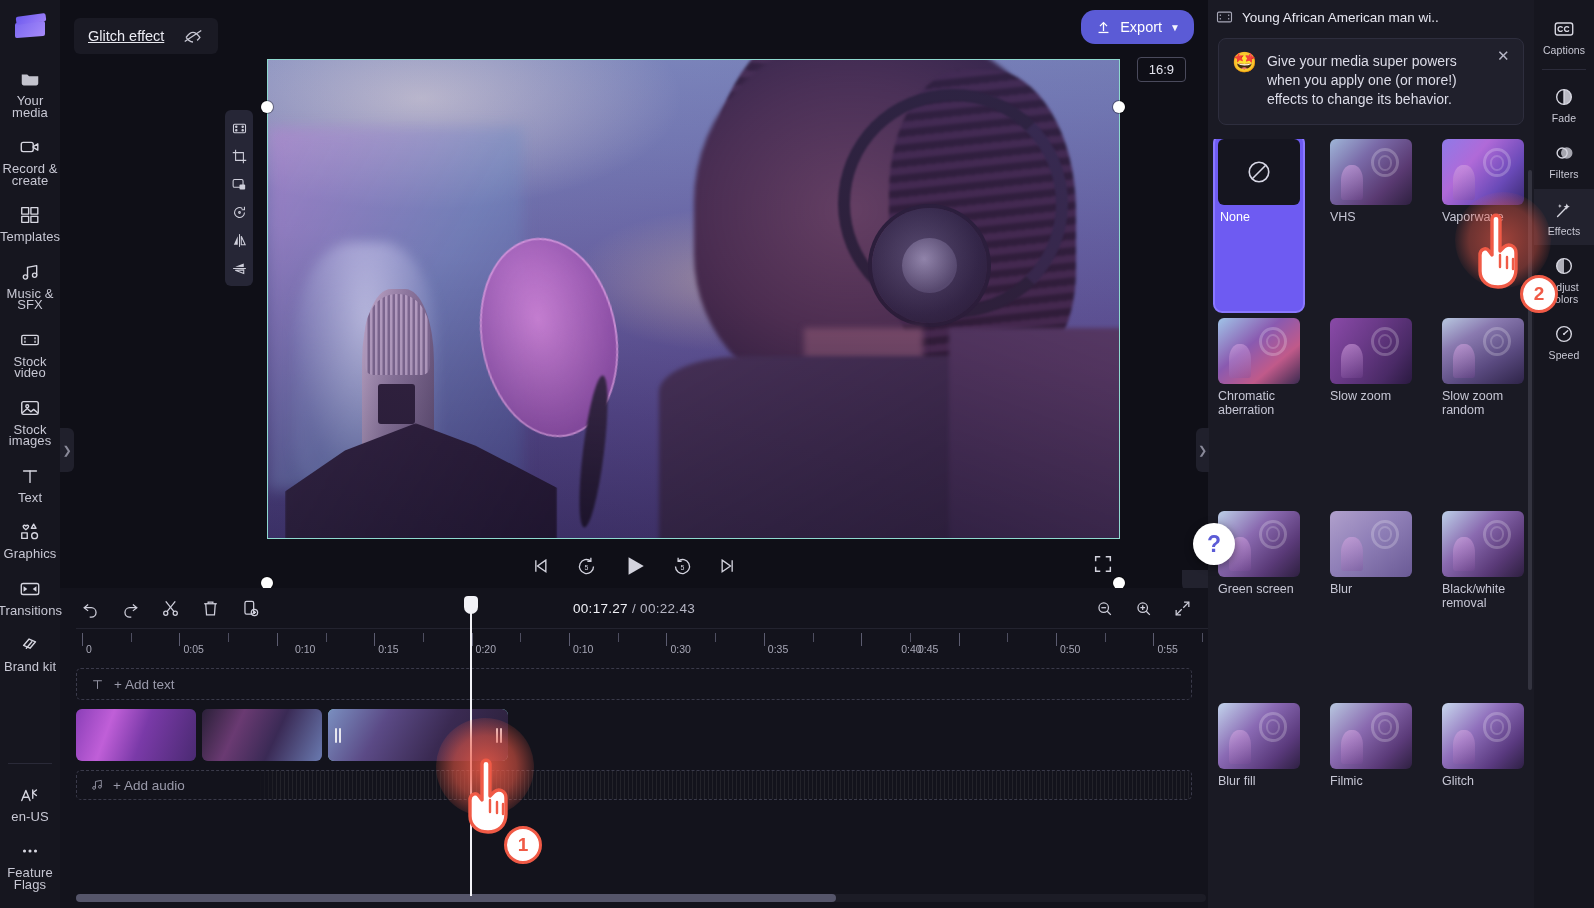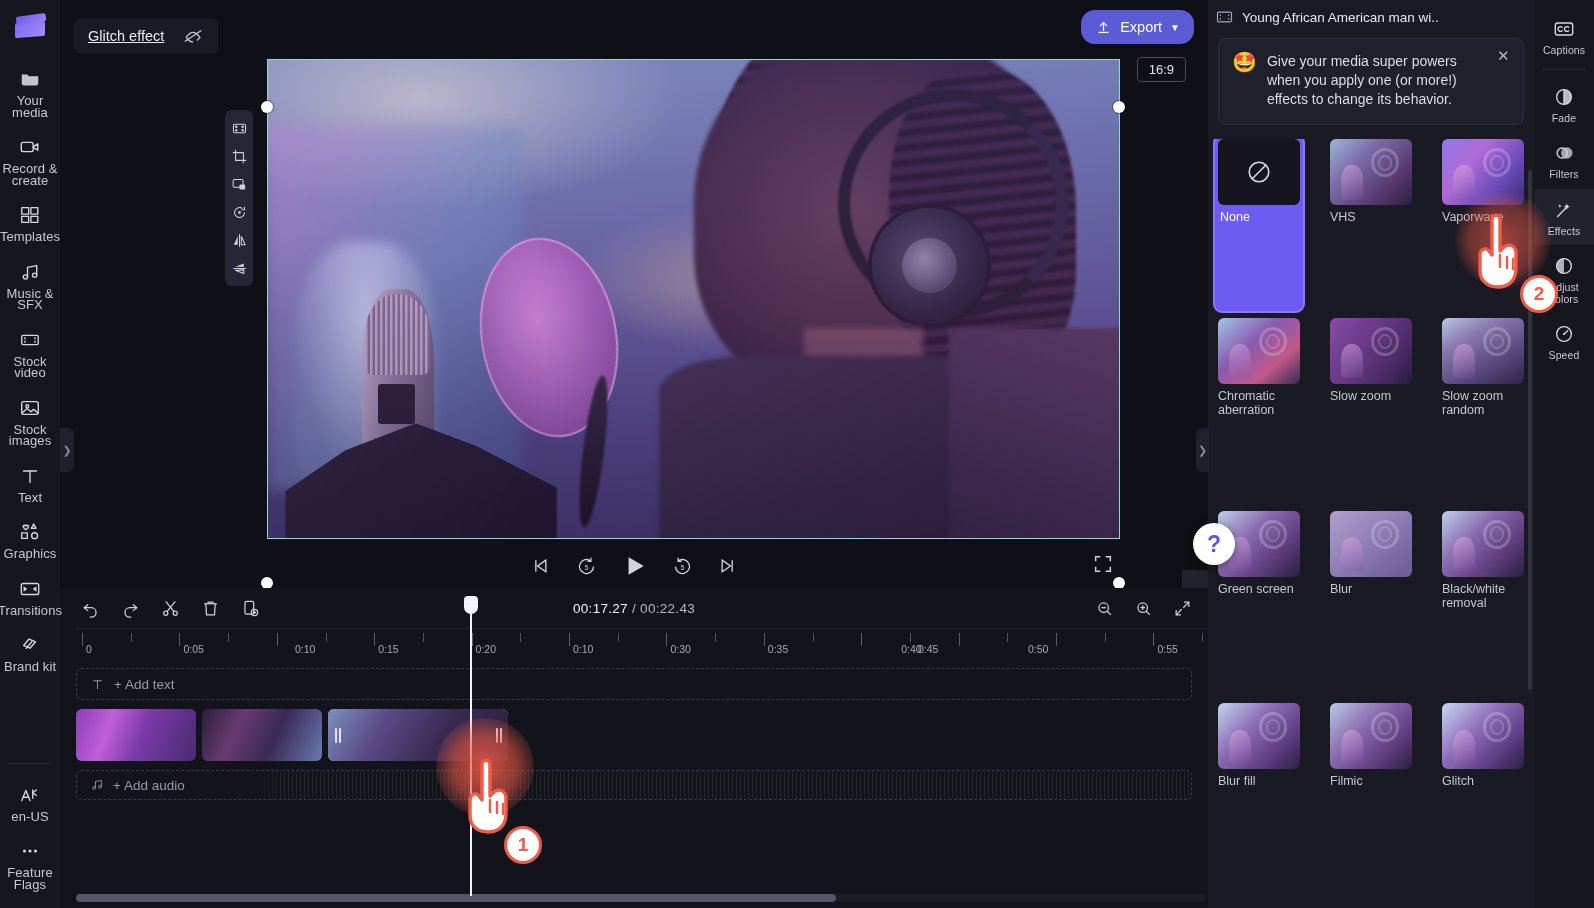--- a/index.html
+++ b/index.html
@@ -739,21 +739,21 @@
           <div class="tick major" style="left: 687.8px;"></div>
           <div class="tick-lbl" style="left: 691.8px;">0:35</div>
           <div class="tick" style="left: 736.5px;"></div>
           <div class="tick major" style="left: 785.2px;"></div>
           <div class="tick-lbl" style="left: 789.2px; margin-left: 36px;">0:40</div>
           <div class="tick" style="left: 833.9px;"></div>
           <div class="tick major" style="left: 882.6px;"></div>
           <div class="tick-lbl" style="left: 842px;">0:45</div>
           <div class="tick" style="left: 931.3px;"></div>
           <div class="tick major" style="left: 980px;"></div>
-          <div class="tick-lbl" style="left: 952px;">0:50</div>
+          <div class="tick-lbl" style="left: 984px;">0:50</div>
           <div class="tick" style="left: 1028.7px;"></div>
           <div class="tick major" style="left: 1077.4px;"></div>
           <div class="tick-lbl" style="left: 1081.4px;">0:55</div>
           <div class="tick" style="left: 1126.1px;"></div>
         </div>
 
       <div class="tracks">
         <div class="track-text">
           <span>
             <svg viewBox="0 0 24 24" width="15" height="15" fill="none" stroke="currentColor" stroke-width="1.5">

